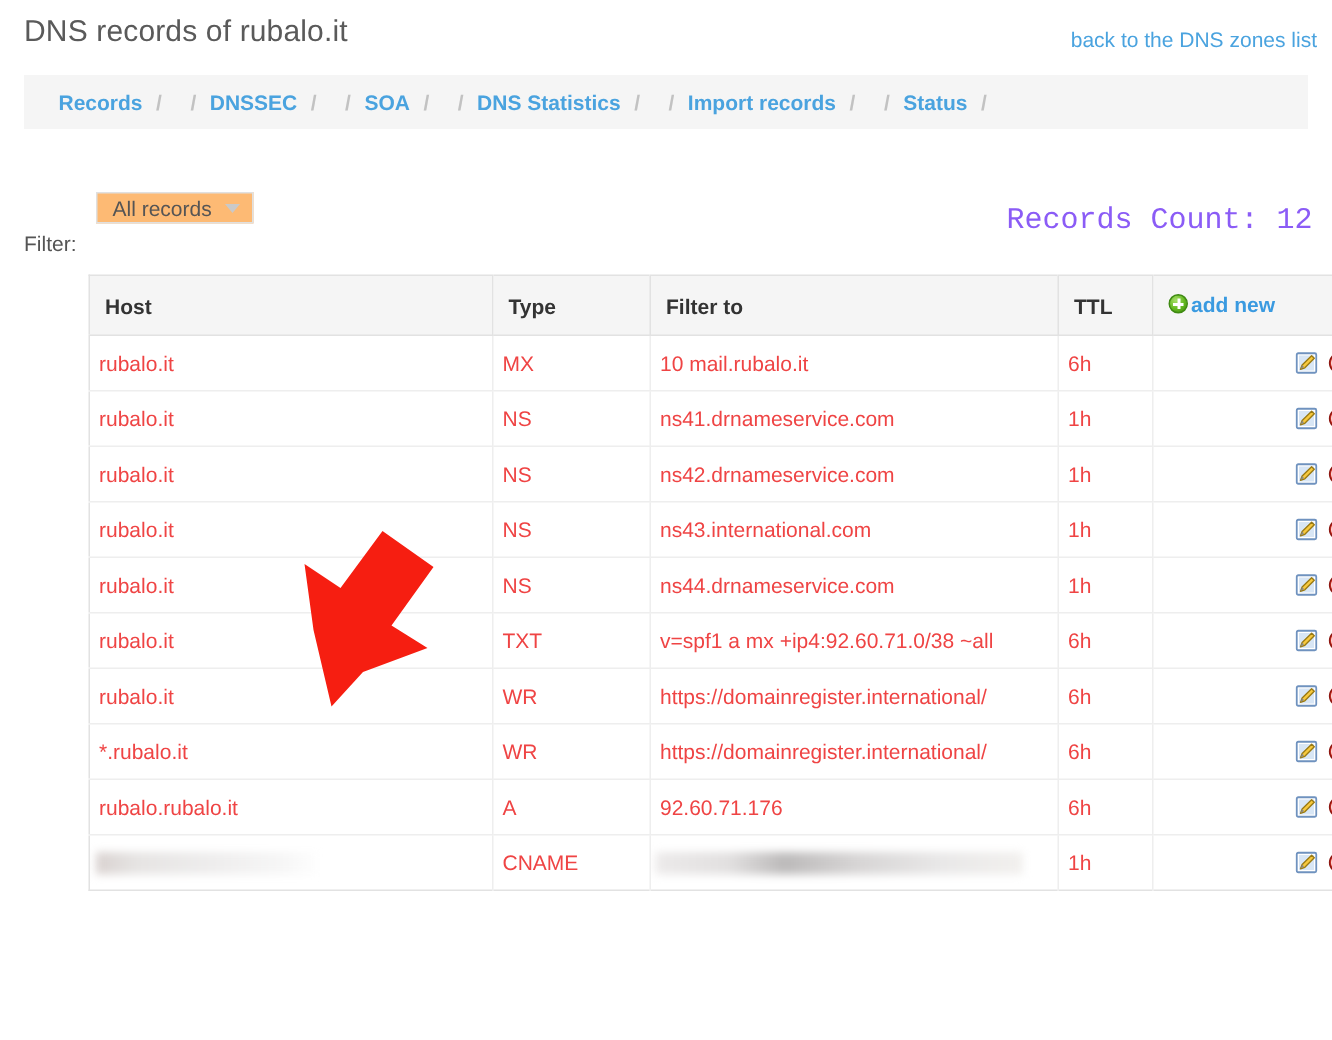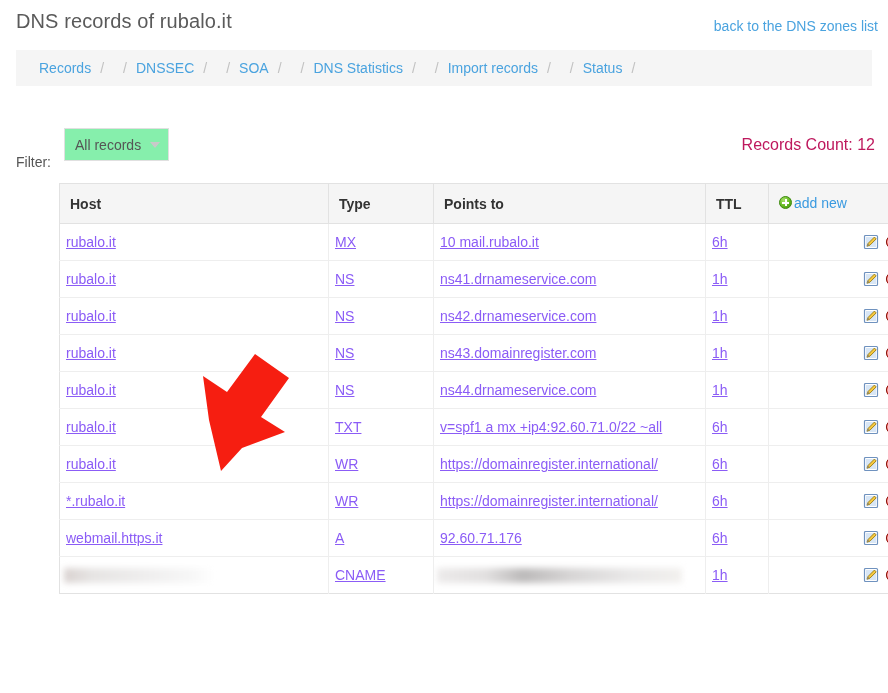--- a/index.html
+++ b/index.html
@@ -47,20 +47,21 @@
   .subnav {
     position: absolute;
     left: 16px;
     top: 50px;
     width: 856px;
     height: 36px;
     background: #f5f5f5;
     display: flex;
     align-items: center;
     padding-left: 23px;
+    font-weight: bold;
   }
   .subnav a {
     color: #4aa3df;
     text-decoration: none;
     font-size: 14px;
     white-space: nowrap;
   }
   .subnav .sep {
     color: #c2c2c2;
     font-size: 14px;
@@ -82,22 +83,22 @@
     left: 16px;
     top: 28px;
     font-size: 14px;
     color: #555;
   }
   .filter-select {
     position: absolute;
     left: 64px;
     top: 2px;
     width: 105px;
-    height: 33px;
-    background: #86efac;
+    height: 21px;
+    background: #fdba74;
     border: 1px solid #e0e0e0;
     display: flex;
     align-items: center;
     padding: 0 8px 0 10px;
     cursor: pointer;
   }
   .filter-select .val {
     font-size: 14px;
     color: #555;
     flex: 1;
@@ -107,23 +108,24 @@
     width: 0; height: 0;
     border-left: 5px solid transparent;
     border-right: 5px solid transparent;
     border-top: 6px solid #c9c9c9;
     margin-left: 4px;
   }
   .records-count {
     position: absolute;
     right: 13px;
     top: 10px;
-    font-size: 16px;
-    color: #be185d;
-    white-space: nowrap;
+    font-size: 20px;
+    color: #8b5cf6;
+    white-space: nowrap;
+    font-family: Liberation Mono, monospace;
   }
 
   
   .tbl-wrap {
     position: absolute;
     left: 16px;
     top: 183px;
     width: 848px;
     margin-left: 43px;
   }
@@ -151,39 +153,38 @@
     border-bottom: 1px solid #e2e2e2;
     vertical-align: middle;
     white-space: nowrap;
     overflow: hidden;
   }
   table.records thead th:last-child { border-right: none; }
 
   table.records tbody td {
     height: 37px;
     font-size: 14px;
-    color: #8b5cf6;
+    color: #ef4444;
     padding: 0 6px;
     border-right: 1px solid #eeeeee;
     border-bottom: 1px solid #eeeeee;
     vertical-align: middle;
     white-space: nowrap;
     overflow: hidden;
-    text-decoration: underline;
   }
   table.records tbody td:last-child { border-right: none; }
   table.records tbody tr:last-child td { border-bottom: none; }
 
   
   .addnew {
     display: inline-flex;
     align-items: center;
     text-decoration: none;
     color: #3a9ae0;
-    font-weight: normal;
+    font-weight: bold;
     font-size: 14px;
   }
   .icon-plus-circle {
     width: 13px; height: 13px;
     border-radius: 50%;
     background: radial-gradient(circle at 35% 30%, #a8e06a 0%, #63b820 55%, #3d8a0b 100%);
     border: 1px solid #3f8a12;
     display: inline-block;
     position: relative;
     margin-right: 2px;
@@ -297,21 +298,21 @@
       <col class="c-host">
         <col class="c-type">
         <col class="c-points">
         <col class="c-ttl">
         <col class="c-actions">
     </colgroup>
     <thead>
       <tr>
         <th>Host</th>
         <th>Type</th>
-        <th>Points to</th>
+        <th>Filter to</th>
         <th>TTL</th>
         <th>
           <a class="addnew" href="#">
             <span class="icon-plus-circle"></span>
             <span>add new</span>
           </a>
         </th>
       </tr>
     </thead>
     <tbody id="records-body">
@@ -374,21 +375,21 @@
                 <circle cx="8" cy="8" r="6.6" fill="#e0392e" stroke="#8d1610" stroke-width="1"></circle>
                 <circle cx="8" cy="8" r="4.6" fill="none" stroke="#ffffff" stroke-width="1.9"></circle>
                 <rect x="3.2" y="7.0" width="9.6" height="2.0" fill="#ffffff" transform="rotate(-45 8 8)"></rect>
               </svg>
             </div>
           </td>
         </tr>
         <tr>
           <td>rubalo.it</td>
           <td>NS</td>
-          <td>ns43.domainregister.com</td>
+          <td>ns43.international.com</td>
           <td>1h</td>
           <td class="actions-cell">
             <div class="actions-inner">
               <svg class="icon-edit" viewBox="0 0 16 16" xmlns="http://www.w3.org/2000/svg">
                 <rect x="1.5" y="1.5" width="13" height="13" rx="1" fill="#ffffff" stroke="#6f92bf" stroke-width="1.2"></rect>
                 <rect x="3" y="3" width="10" height="10" fill="#d8e6f5"></rect>
                 <path d="M4 12.2 L5.1 9.4 L11.4 3.1 L13.2 4.9 L6.9 11.2 Z" fill="#f7c93e" stroke="#9a7a13" stroke-width="0.9" stroke-linejoin="round"></path>
                 <path d="M4 12.2 L5.1 9.4 L6.3 10.6 Z" fill="#8a8a8a"></path>
               </svg>
               <svg class="icon-delete" viewBox="0 0 16 16" xmlns="http://www.w3.org/2000/svg">
@@ -416,21 +417,21 @@
                 <circle cx="8" cy="8" r="6.6" fill="#e0392e" stroke="#8d1610" stroke-width="1"></circle>
                 <circle cx="8" cy="8" r="4.6" fill="none" stroke="#ffffff" stroke-width="1.9"></circle>
                 <rect x="3.2" y="7.0" width="9.6" height="2.0" fill="#ffffff" transform="rotate(-45 8 8)"></rect>
               </svg>
             </div>
           </td>
         </tr>
         <tr>
           <td>rubalo.it</td>
           <td>TXT</td>
-          <td>v=spf1 a mx +ip4:92.60.71.0/22 ~all</td>
+          <td>v=spf1 a mx +ip4:92.60.71.0/38 ~all</td>
           <td>6h</td>
           <td class="actions-cell">
             <div class="actions-inner">
               <svg class="icon-edit" viewBox="0 0 16 16" xmlns="http://www.w3.org/2000/svg">
                 <rect x="1.5" y="1.5" width="13" height="13" rx="1" fill="#ffffff" stroke="#6f92bf" stroke-width="1.2"></rect>
                 <rect x="3" y="3" width="10" height="10" fill="#d8e6f5"></rect>
                 <path d="M4 12.2 L5.1 9.4 L11.4 3.1 L13.2 4.9 L6.9 11.2 Z" fill="#f7c93e" stroke="#9a7a13" stroke-width="0.9" stroke-linejoin="round"></path>
                 <path d="M4 12.2 L5.1 9.4 L6.3 10.6 Z" fill="#8a8a8a"></path>
               </svg>
               <svg class="icon-delete" viewBox="0 0 16 16" xmlns="http://www.w3.org/2000/svg">
@@ -477,21 +478,21 @@
               </svg>
               <svg class="icon-delete" viewBox="0 0 16 16" xmlns="http://www.w3.org/2000/svg">
                 <circle cx="8" cy="8" r="6.6" fill="#e0392e" stroke="#8d1610" stroke-width="1"></circle>
                 <circle cx="8" cy="8" r="4.6" fill="none" stroke="#ffffff" stroke-width="1.9"></circle>
                 <rect x="3.2" y="7.0" width="9.6" height="2.0" fill="#ffffff" transform="rotate(-45 8 8)"></rect>
               </svg>
             </div>
           </td>
         </tr>
         <tr>
-          <td>webmail.https.it</td>
+          <td>rubalo.rubalo.it</td>
           <td>A</td>
           <td>92.60.71.176</td>
           <td>6h</td>
           <td class="actions-cell">
             <div class="actions-inner">
               <svg class="icon-edit" viewBox="0 0 16 16" xmlns="http://www.w3.org/2000/svg">
                 <rect x="1.5" y="1.5" width="13" height="13" rx="1" fill="#ffffff" stroke="#6f92bf" stroke-width="1.2"></rect>
                 <rect x="3" y="3" width="10" height="10" fill="#d8e6f5"></rect>
                 <path d="M4 12.2 L5.1 9.4 L11.4 3.1 L13.2 4.9 L6.9 11.2 Z" fill="#f7c93e" stroke="#9a7a13" stroke-width="0.9" stroke-linejoin="round"></path>
                 <path d="M4 12.2 L5.1 9.4 L6.3 10.6 Z" fill="#8a8a8a"></path>

